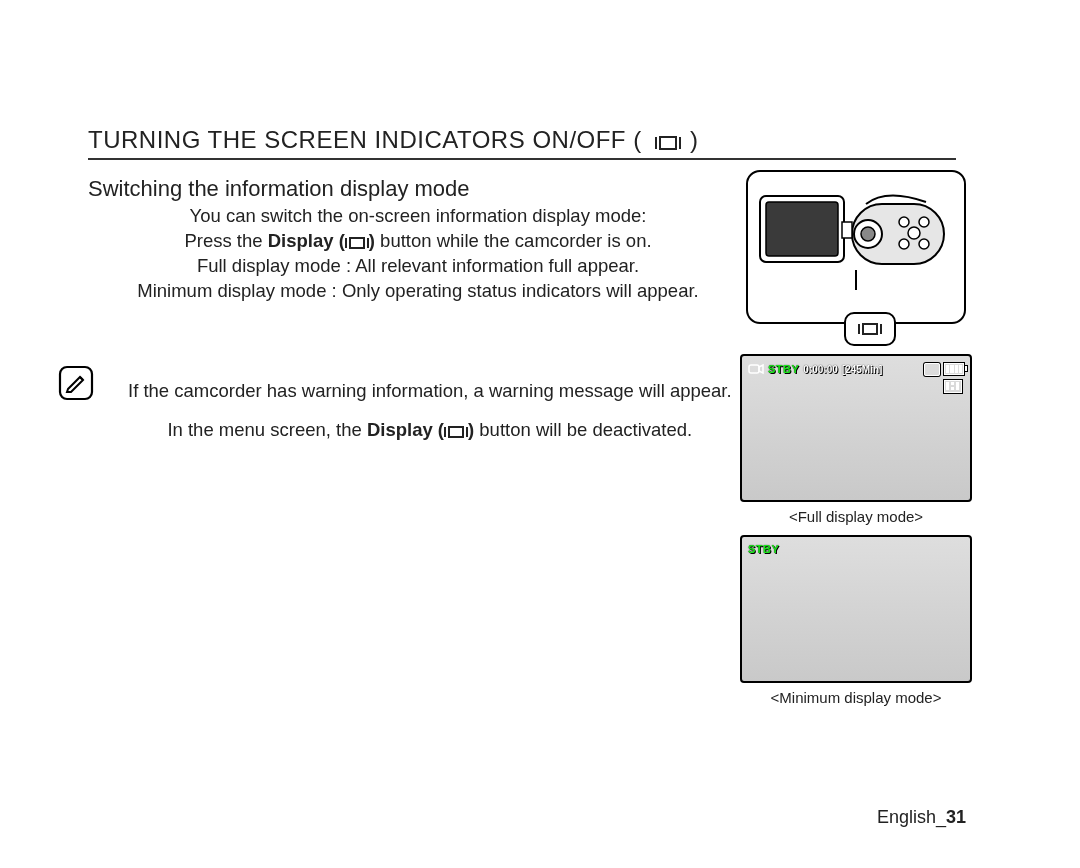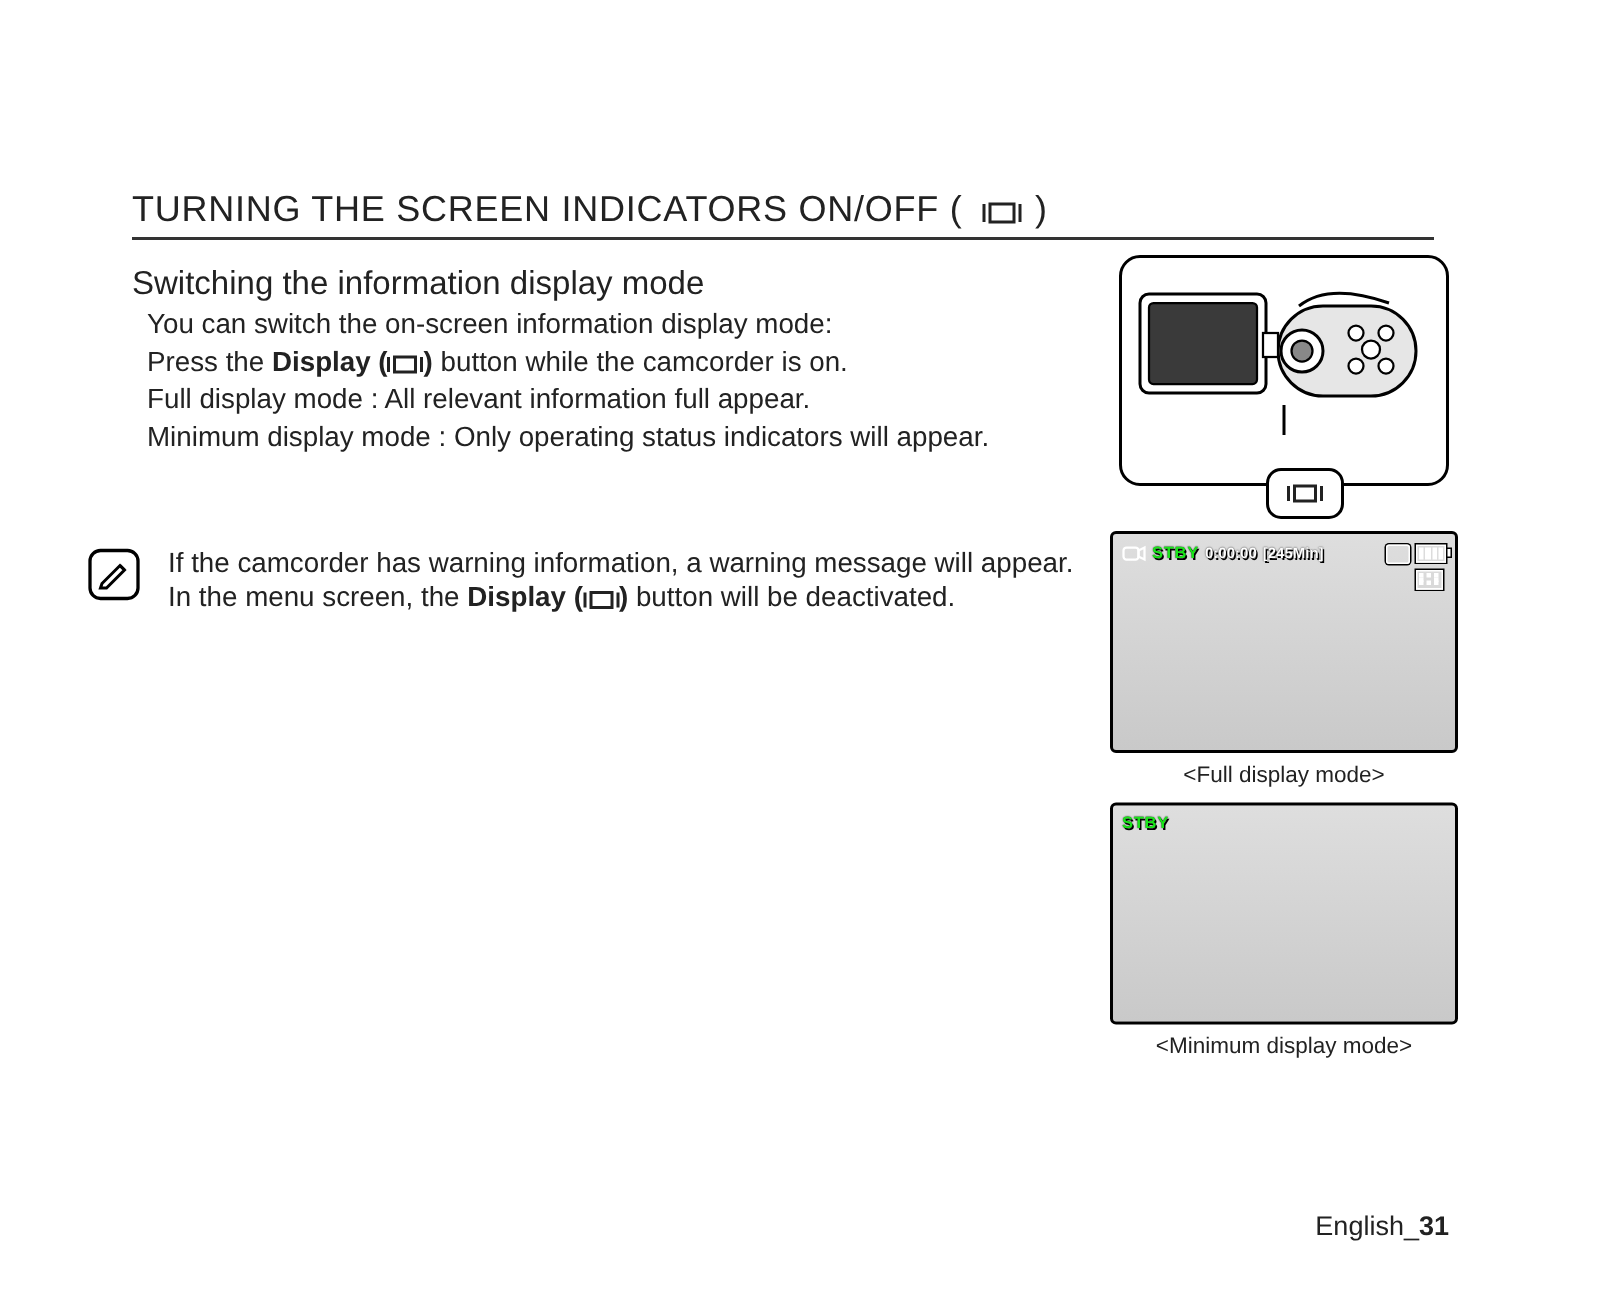--- a/index.html
+++ b/index.html
@@ -39,41 +39,41 @@
     margin-bottom: 2px;
     color: #222;
   }
   .body-block {
     font-size: 18.5px;
     line-height: 1.25;
     max-width: 640px;
     color: #222;
     margin-left: 10px;
   }
-  .body-block p { margin: 0 0 2px 0; }
+  .body-block p { margin: 0 0 2px 0; text-align: center; }
   .def-row { margin-top: 2px; }
   .def-row .label { }
 
   .note-row {
     display: flex;
     align-items: flex-start;
     margin-top: 60px;
     margin-left: -30px;
   }
   .note-icon-wrap {
     flex: 0 0 auto;
     margin-right: 18px;
     margin-top: 2px;
   }
   .note-text {
     font-size: 18.5px;
     line-height: 1.25;
     max-width: 640px;
   }
-  .note-text p { margin: 0; }
+  .note-text p { margin: 16px; text-align: center; }
 
   
   .disp-icon {
     display: inline-flex;
     align-items: center;
     vertical-align: -1px;
   }
   .disp-icon .bar {
     display: inline-block;
     width: 2px;

